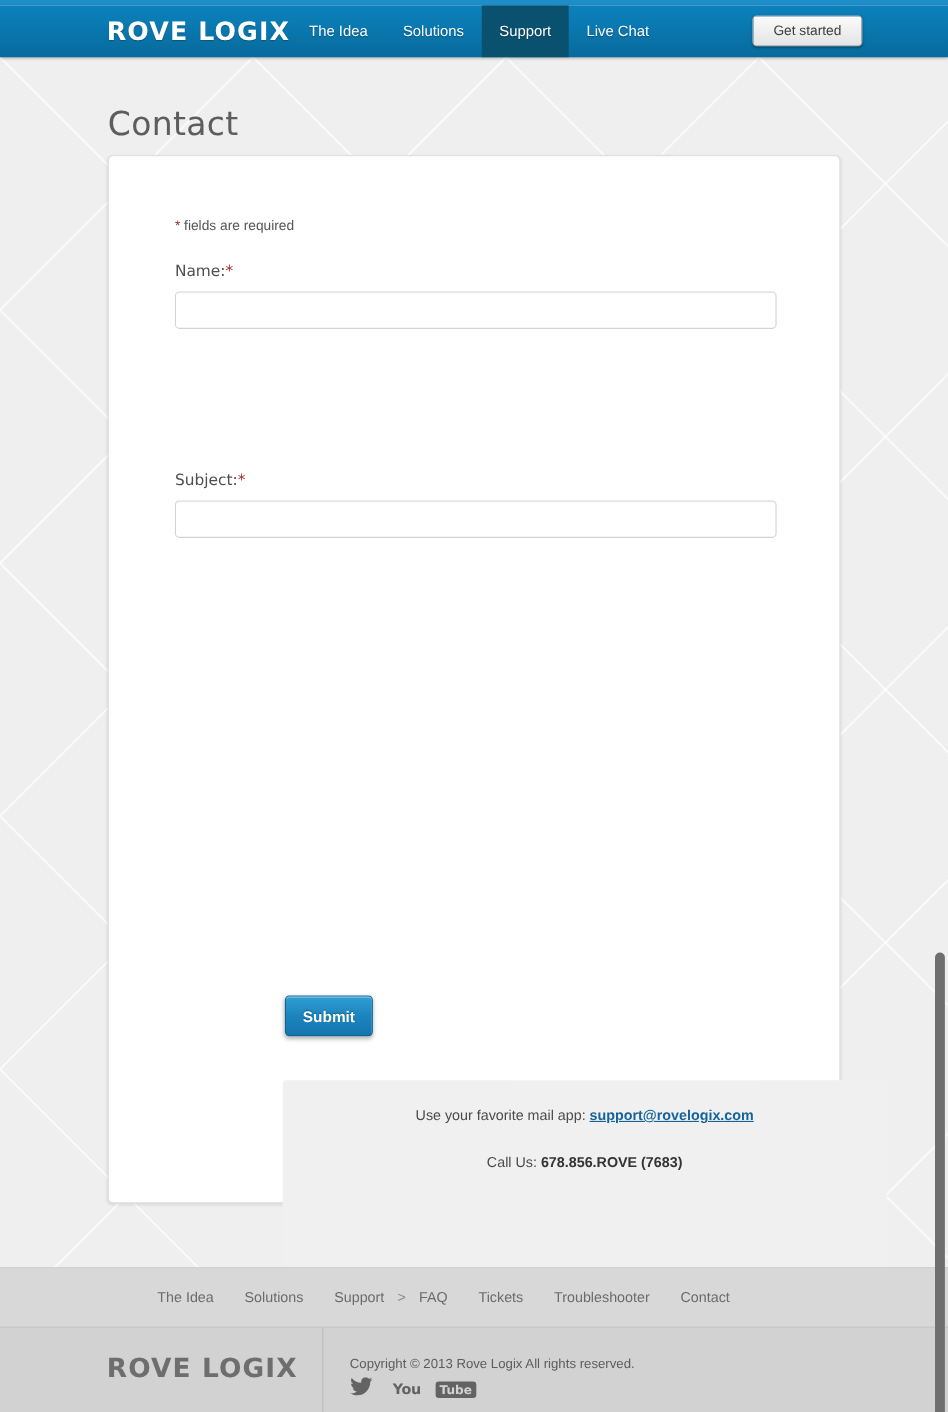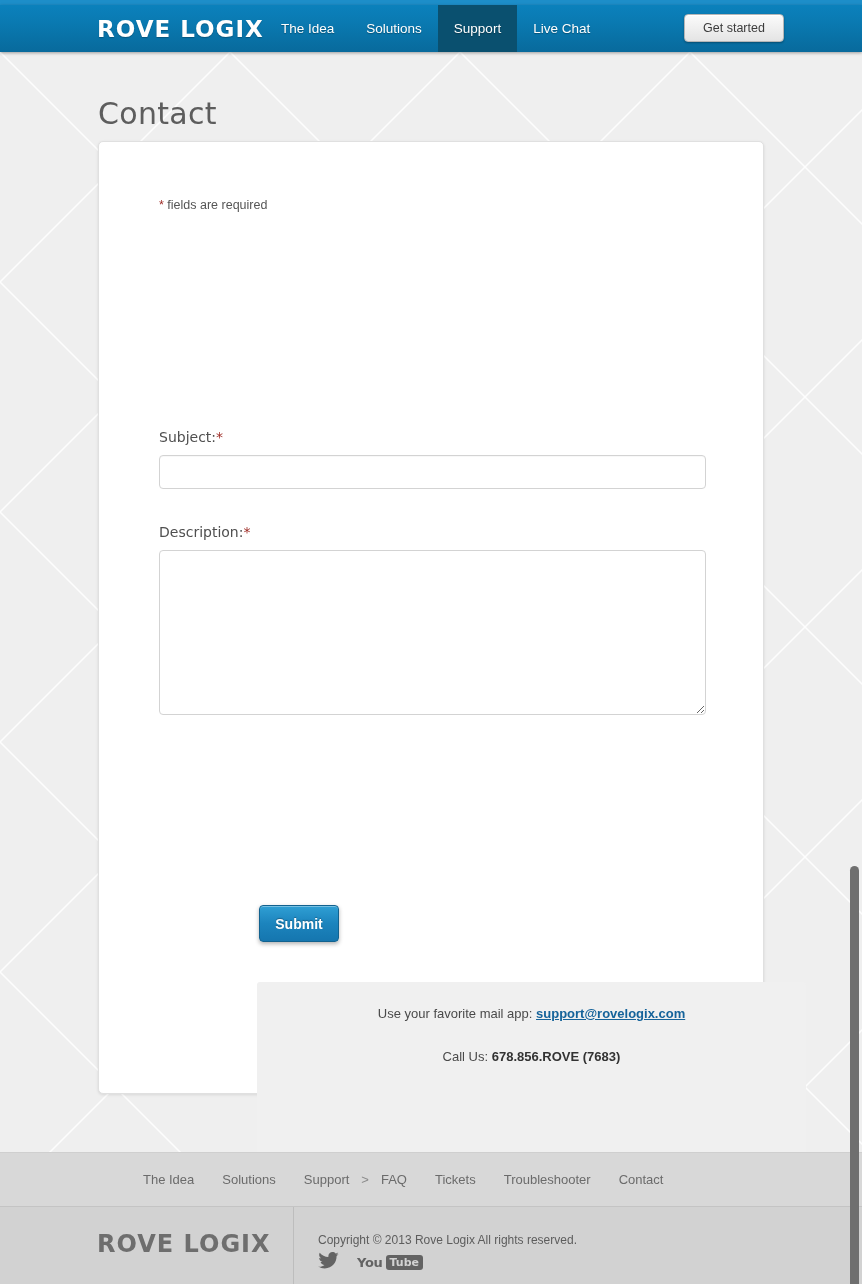--- a/index.html
+++ b/index.html
@@ -192,21 +192,21 @@
   }
   #social { position: absolute; left: 318px; top: 45px; display: flex; align-items: center; }
   #twitter-icon { margin-right: 18px; }
   #youtube-icon { display: flex; align-items: center; }
   #yt-word {
     font-size: 13px; font-weight: bold; color: #636363;
     font-family: "DejaVu Sans", sans-serif; letter-spacing: -0.3px;
   }
   #yt-box {
     background: #636363; color: #d2d2d2; font-size: 11px; font-weight: bold;
-    border-radius: 3px; padding: 1px 4px; margin-left: 3px;
+    border-radius: 3px; padding: 1px 4px; margin-left: 13px;
     font-family: "DejaVu Sans", sans-serif;
   }
 
   
   #scrollbar-track {
     position: absolute; right: 0; top: 52px; width: 15px; height: 1232px;
     background: rgba(0,0,0,0);
   }
   #scrollbar-thumb {
     position: absolute; right: 3px; top: 814px; width: 9px; height: 470px;
@@ -232,31 +232,31 @@
 </div>
 
 <h1 id="page-title">Contact</h1>
 
 <div id="card">
 
   <div class="required-note">
     <span class="star">*</span><span> fields are required</span>
   </div>
 
+  <div class="field-block" style="top:96px;">
+    <label class="field-label"><span>Name:</span><span class="star">*</span></label>
+    <input class="text-input" type="text" placeholder="" style="">
+  </div>
 
 
   <div class="field-block" style="top:286px;">
     <label class="field-label"><span>Subject:</span><span class="star">*</span></label>
     <input class="text-input" type="text" placeholder="" style="">
   </div>
 
-  <div class="field-block" style="top:381px;">
-    <label class="field-label"><span>Description:</span><span class="star">*</span></label>
-    <textarea class="textarea-input" placeholder="" style=""></textarea>
-  </div>
 
   <div id="submit-btn">Submit</div>
 
   <div id="alt-box">
 
     <div class="alt-line" id="alt-line-mail">
       <span>Use your favorite mail app: </span><span class="alt-link">support@rovelogix.com</span>
     </div>
 
     <div class="alt-line" id="alt-line-call">

